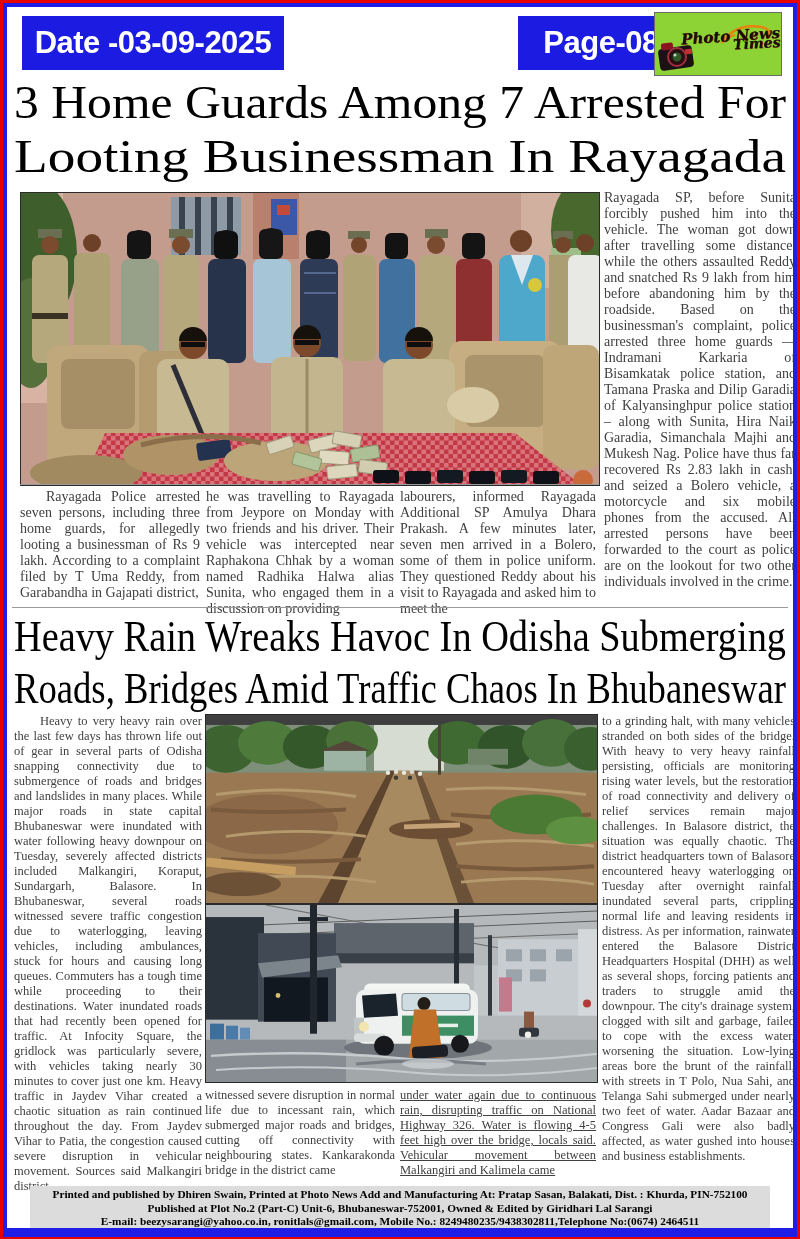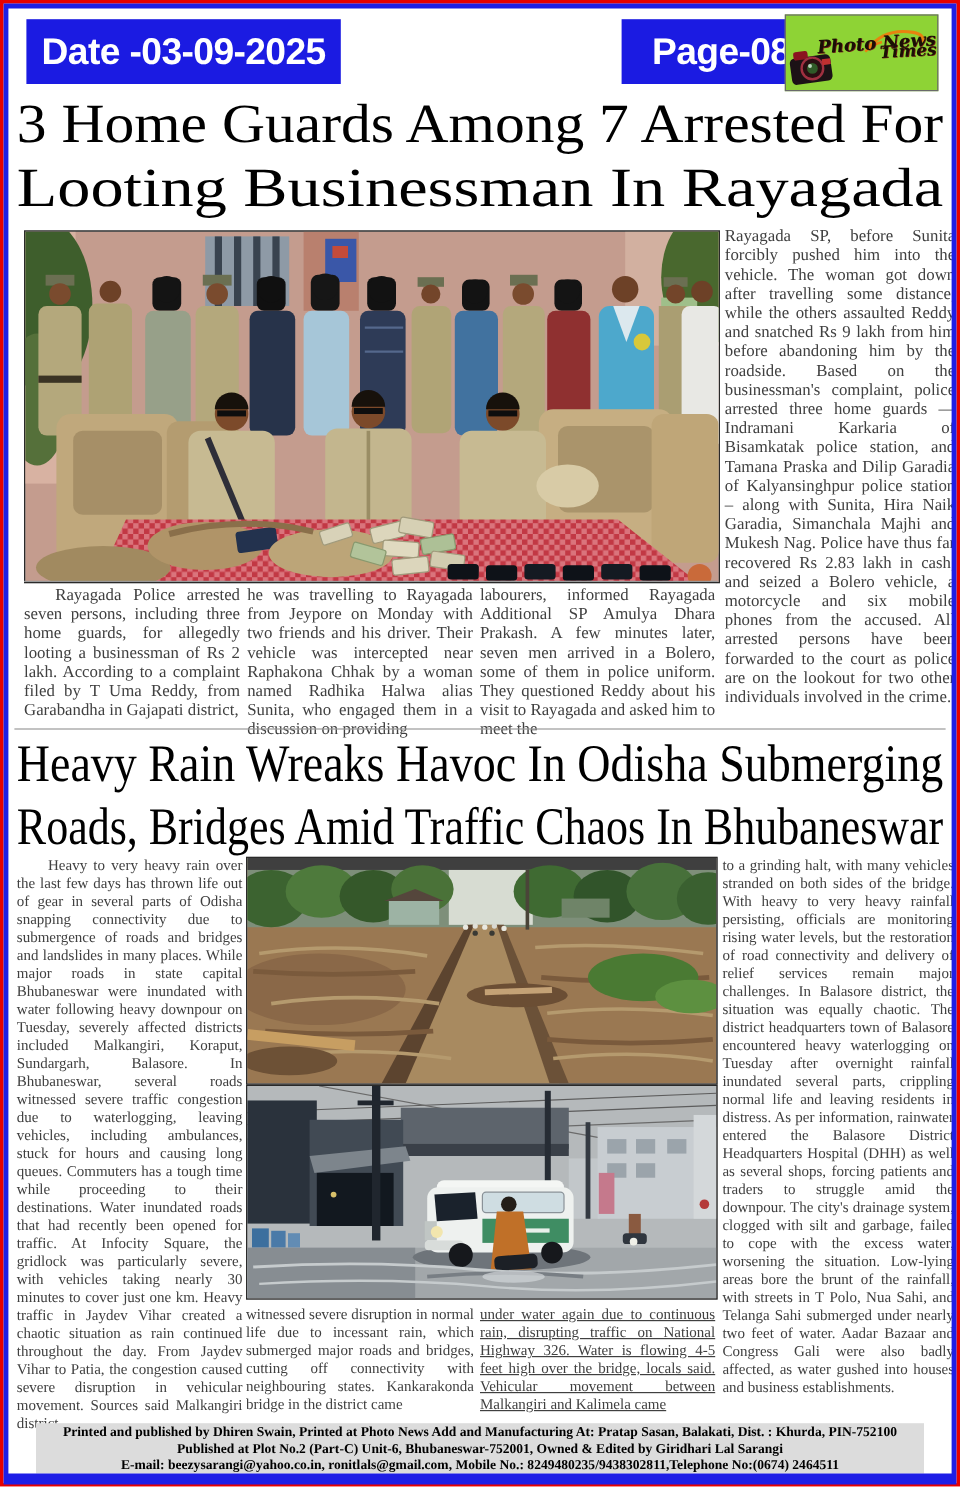--- a/index.html
+++ b/index.html
@@ -199,21 +199,21 @@
         <rect x="480" y="277" width="26" height="13" rx="3" fill="#141a22"></rect>
         <rect x="512" y="278" width="26" height="13" rx="3" fill="#0e1218"></rect>
         <circle cx="562" cy="287" r="10" fill="#c96a3a"></circle>
       </g>
     </svg>
   </div>
 
   <div class="bodytext a1" style="left:604px; top:190px; width:192px; height:416px;">Rayagada SP, before Sunita forcibly pushed him into the vehicle. The woman got down after travelling some distance, while the others assaulted Reddy and snatched Rs 9 lakh from him before abandoning him by the roadside. Based on the businessman's complaint, police arrested three home guards — Indramani Karkaria of Bisamkatak police station, and Tamana Praska and Dilip Garadia of Kalyansinghpur police station – along with Sunita, Hira Naik Garadia, Simanchala Majhi and Mukesh Nag. Police have thus far recovered Rs 2.83 lakh in cash, and seized a Bolero vehicle, a motorcycle and six mobile phones from the accused. All arrested persons have been forwarded to the court as police are on the lookout for two other individuals involved in the crime.</div>
 
   <div class="hairline" style="left:20px; top:484px; width:578px;"></div>
-  <div class="bodytext a1 indent" style="left:20px; top:489px; width:180px; height:116px;">Rayagada Police arrested seven persons, including three home guards, for allegedly looting a businessman of Rs 2 lakh. According to a complaint filed by T Uma Reddy, from Garabandha in Gajapati district,</div>
+  <div class="bodytext a1 indent" style="left:20px; top:489px; width:180px; height:116px;">Rayagada Police arrested seven persons, including three home guards, for allegedly looting a businessman of Rs 9 lakh. According to a complaint filed by T Uma Reddy, from Garabandha in Gajapati district,</div>
   <div class="bodytext a1" style="left:400px; top:489px; width:196px; height:116px;">labourers, informed Rayagada Additional SP Amulya Dhara Prakash. A few minutes later, seven men arrived in a Bolero, some of them in police uniform. They questioned Reddy about his visit to Rayagada and asked him to meet the</div>
   <div class="bodytext a1" style="left:206px; top:489px; width:188px; height:116px;">he was travelling to Rayagada from Jeypore on Monday with two friends and his driver. Their vehicle was intercepted near Raphakona Chhak by a woman named Radhika Halwa alias Sunita, who engaged them in a discussion on providing</div>
   <div class="hairline" style="left:12px; top:607px; width:776px;"></div>
 
   <svg class="hl-svg" style="top:608px;" width="780" height="106">
     <text class="hl" x="390" y="43" text-anchor="middle" font-size="44" textLength="772" lengthAdjust="spacingAndGlyphs">Heavy Rain Wreaks Havoc In Odisha Submerging</text>
     <text class="hl" x="390" y="95" text-anchor="middle" font-size="44" textLength="772" lengthAdjust="spacingAndGlyphs">Roads, Bridges Amid Traffic Chaos In Bhubaneswar</text>
   </svg>
 
   <div class="bodytext a2 indent" style="left:14px; top:714px; width:188px; height:468px;">Heavy to very heavy rain over the last few days has thrown life out of gear in several parts of Odisha snapping connectivity due to submergence of roads and bridges and landslides in many places. While major roads in state capital Bhubaneswar were inundated with water following heavy downpour on Tuesday, severely affected districts included Malkangiri, Koraput, Sundargarh, Balasore. In Bhubaneswar, several roads witnessed severe traffic congestion due to waterlogging, leaving vehicles, including ambulances, stuck for hours and causing long queues. Commuters has a tough time while proceeding to their destinations. Water inundated roads that had recently been opened for traffic. At Infocity Square, the gridlock was particularly severe, with vehicles taking nearly 30 minutes to cover just one km. Heavy traffic in Jaydev Vihar created a chaotic situation as rain continued throughout the day. From Jaydev Vihar to Patia, the congestion caused severe disruption in vehicular movement. Sources said Malkangiri district</div>

